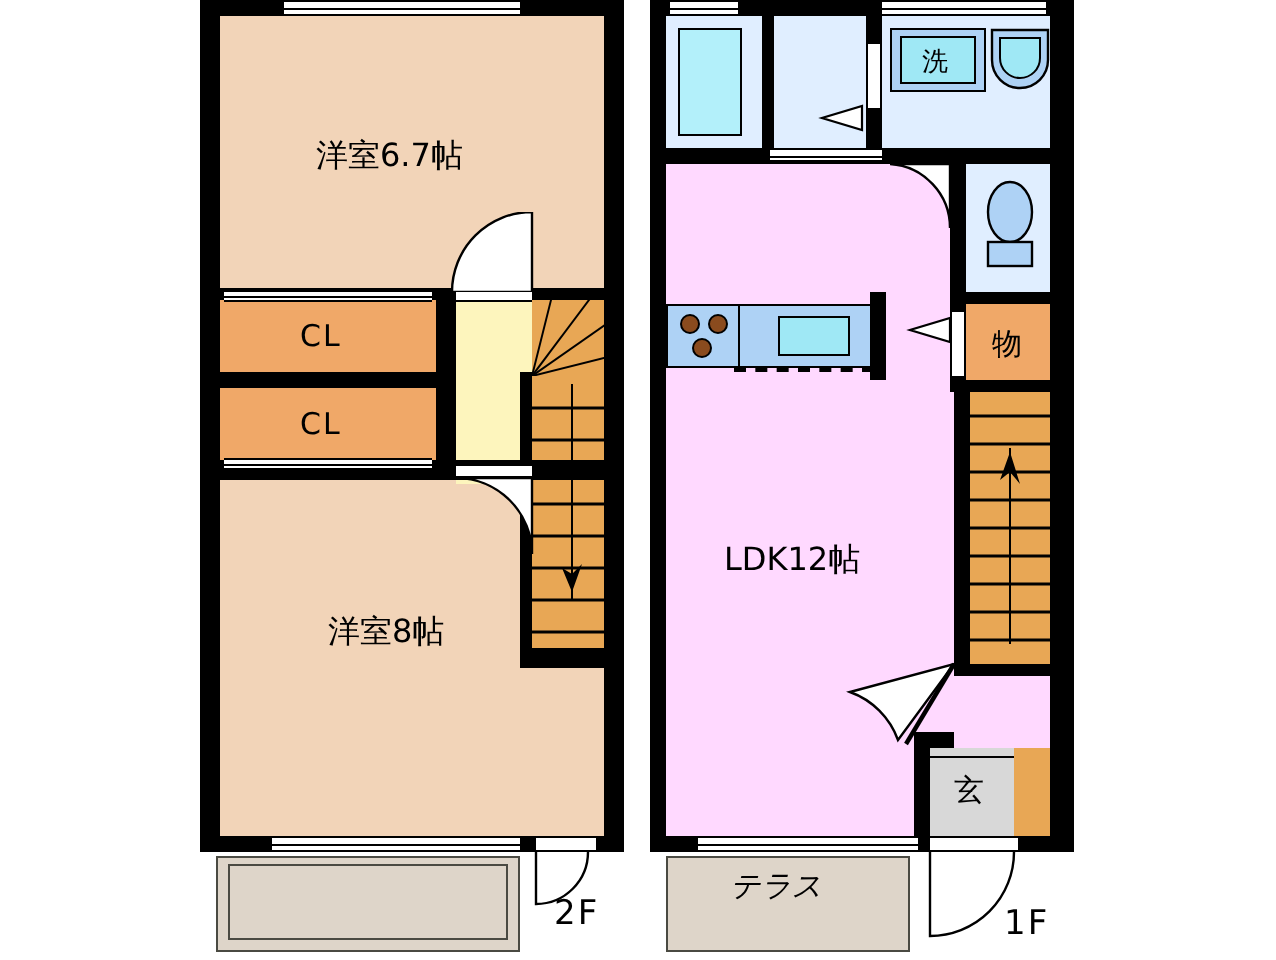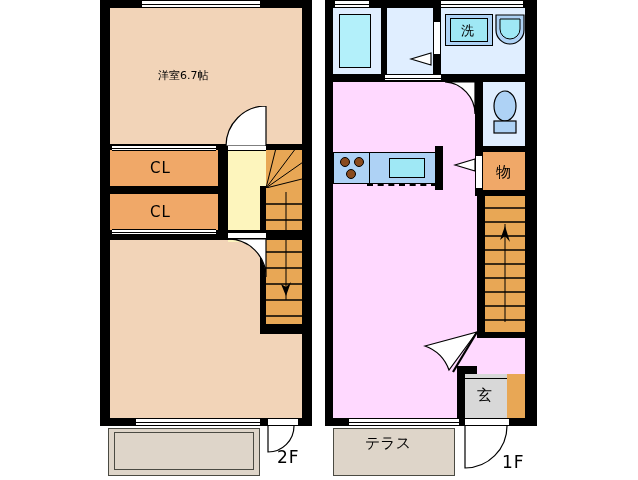--- a/index.html
+++ b/index.html
@@ -16,21 +16,21 @@
   .tubfill   {background:#b3f0fa;}
   .fixture   {background:#aed2f5;}
   .sinkbowl  {background:#9fe8f5;}
   .deck      {background:#ded5c9;}
   .entryfl   {background:#d8d8d8;}
   .white     {background:#ffffff;}
   
   .w{background:#000;}
   
   .lbl{position:absolute;color:#000;white-space:nowrap;font-family:"DejaVu Sans","Liberation Sans",sans-serif;}
-  .lbl-room{font-size:11px;letter-spacing:0px;}
+  .lbl-room{font-size:16px;letter-spacing:0px;}
   .lbl-cl{font-size:15px;letter-spacing:1px;}
   .lbl-small{font-size:13px;}
   .lbl-floor{font-size:17px;letter-spacing:1px;}
   .lbl-deck{font-size:15px;letter-spacing:0px;}
   
   .slider{background:#fff;border-top:1px solid #000;border-bottom:1px solid #000;}
   .slider:after{content:"";position:absolute;left:0;right:0;top:50%;height:1px;background:#000;}
   .arc svg{display:block;}
   .outline{border:1px solid #000;}
   .deckline{border:1px solid #4a4a42;}
@@ -132,20 +132,21 @@
     <div class="abs deck deckline" style="left:8px;top:428px;width:152px;height:48px;"></div>
     <div class="abs deckline" style="left:14px;top:432px;width:140px;height:38px;background:transparent;"></div>
 
     <div class="abs arc" style="left:166px;top:426px;width:34px;height:30px;">
       <svg width="34" height="30" viewBox="0 0 34 30">
         <path d="M2 0 L2 26 A26 26 0 0 0 28 0" fill="#fff" stroke="#000" stroke-width="1.2"></path>
       </svg>
     </div>
 
     <div class="lbl lbl-room" style="left:58px;top:68px;">洋室6.7帖</div>
+    <div class="lbl lbl-room" style="left:64px;top:306px;">洋室8帖</div>
     <div class="lbl lbl-cl" style="left:50px;top:159px;">CL</div>
     <div class="lbl lbl-cl" style="left:50px;top:203px;">CL</div>
   </div>
 
   <div class="lbl lbl-floor" style="left:277px;top:447px;">2F</div>
 
   <div class="abs" style="left:325px;top:0px;width:212px;height:480px;">
 
     <div class="abs ldk" style="left:8px;top:80px;width:192px;height:338px;"></div>
 
@@ -282,20 +283,21 @@
 
     <div class="abs white" style="left:140px;top:418px;width:44px;height:8px;border-top:1px solid #000;border-bottom:1px solid #000;"></div>
     <div class="abs arc" style="left:136px;top:426px;width:50px;height:46px;">
       <svg width="50" height="46" viewBox="0 0 50 46">
         <path d="M4 0 L4 42 A42 42 0 0 0 46 0" fill="#fff" stroke="#000" stroke-width="1.2"></path>
       </svg>
     </div>
 
     <div class="abs deck deckline" style="left:8px;top:428px;width:122px;height:48px;"></div>
 
+    <div class="lbl lbl-room" style="left:37px;top:270px;">LDK12帖</div>
     <div class="lbl lbl-small" style="left:171px;top:163px;font-size:15px;">物</div>
     <div class="lbl lbl-small" style="left:152px;top:386px;font-size:15px;">玄</div>
-    <div class="lbl lbl-deck" style="left:40px;top:434px;">テラス</div>
+    <div class="lbl lbl-deck" style="left:40px;top:434px;font-style:italic;">テラス</div>
   </div>
 
   <div class="lbl lbl-floor" style="left:502px;top:452px;">1F</div>
 
 </div>
 
 </body></html>

